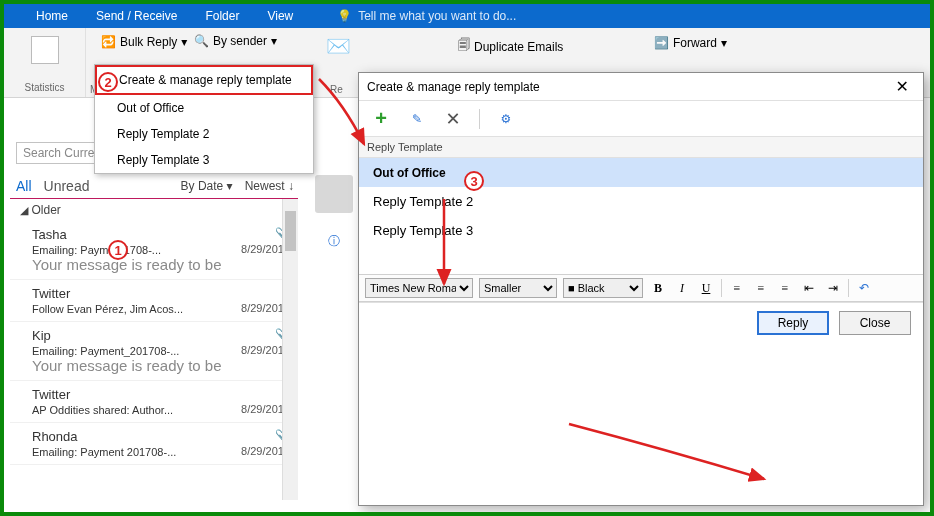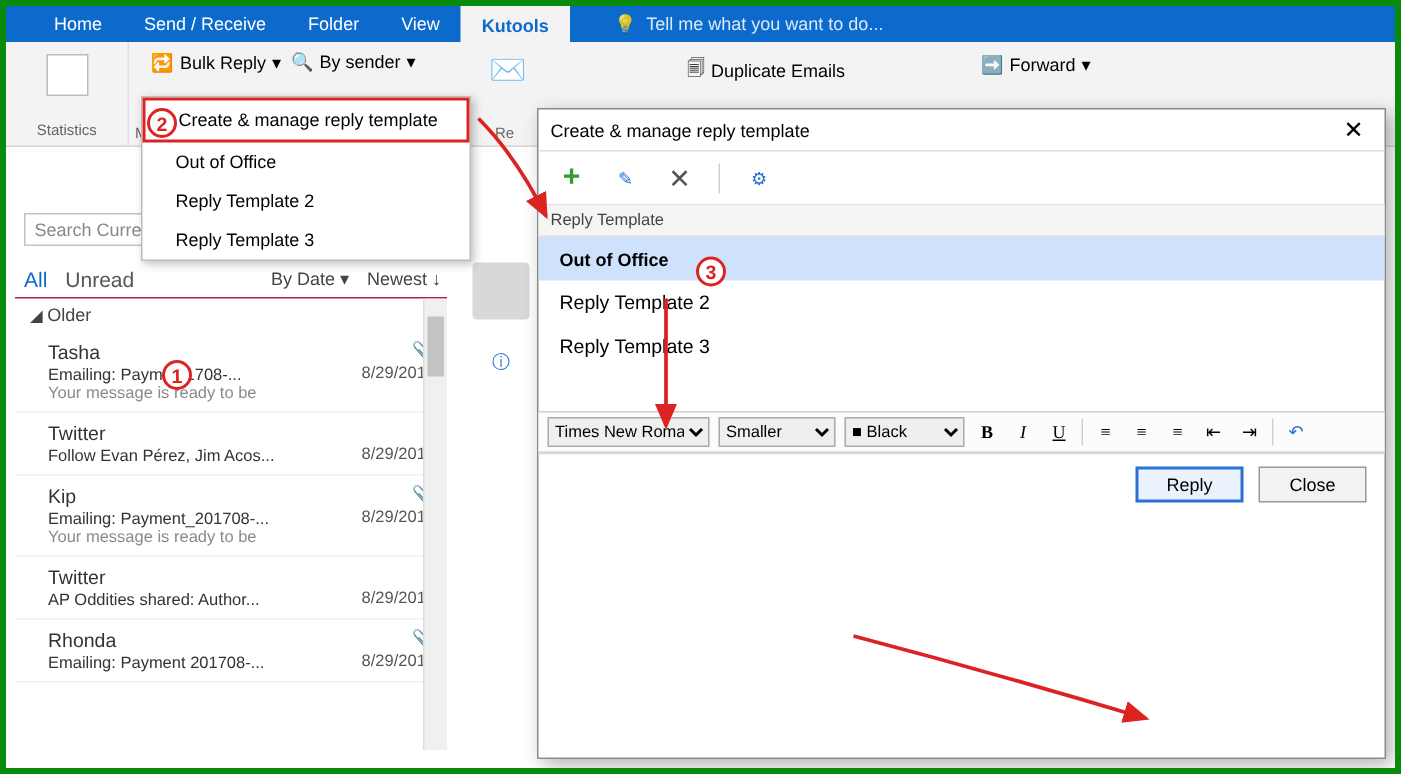--- a/index.html
+++ b/index.html
@@ -24,21 +24,21 @@
 .searchbar{position:absolute;left:12px;top:138px;width:280px;height:22px;border:1px solid #c3c3c3;padding:2px 6px;color:#888;background:#fff}
 .list-hdr{position:absolute;left:6px;top:170px;width:290px;display:flex;align-items:center;gap:12px;padding:4px 6px}
 .list-hdr .all{color:#0c6acd;font-weight:400;font-size:14px}
 .list-hdr .unread{color:#555;font-size:14px}
 .list-hdr .sort{margin-left:auto;color:#444;font-size:11px;display:flex;gap:12px}
 .msg-list{position:absolute;left:6px;top:194px;width:288px;bottom:12px;overflow:hidden;border-top:1px solid #be185d}
 .older{font-size:11px;color:#444;padding:4px 10px}
 .msg{padding:6px 10px 6px 22px;border-bottom:1px solid #f0f0f0;position:relative}
 .msg .from{color:#333;font-size:13px}
 .msg .subj{color:#333;font-size:11px;margin-top:2px}
-.msg .prev{color:#8a8a8a;font-size:11px}
+.msg .prev{color:#8a8a8a;font-size:15px}
 .msg .date{position:absolute;right:8px;top:22px;color:#555;font-size:11px}
 .msg .clip{position:absolute;right:8px;top:6px;color:#777}
 .scroll{position:absolute;right:0;top:0;bottom:0;width:16px;background:#f0f0f0;border-left:1px solid #ddd}
 .scroll .thumb{position:absolute;top:12px;left:2px;width:11px;height:40px;background:#c3c3c3}
 .reading{position:absolute;left:300px;top:165px;width:60px;height:340px;display:flex;flex-direction:column;align-items:center;gap:20px;color:#555}
 .avatar{width:38px;height:38px;background:#d8d8d8;border-radius:3px;margin-top:6px}
 .dialog{position:absolute;left:354px;top:68px;right:6px;bottom:6px;background:#fff;border:1px solid #8a8a8a;box-shadow:4px 4px 12px rgba(0,0,0,.3);display:flex;flex-direction:column;z-index:100}
 .dlg-title{height:28px;display:flex;align-items:center;padding:0 8px;border-bottom:1px solid #e0e0e0}
 .dlg-title .cx{margin-left:auto;font-size:16px;cursor:pointer;padding:0 6px}
 .dlg-tool{height:36px;display:flex;align-items:center;gap:16px;padding:0 12px;border-bottom:1px solid #e0e0e0}
@@ -61,21 +61,20 @@
 svg{display:block}
 </style>
 </head>
 <body>
 
 <div class="ribbon-tabs">
   <div class="tab">Home</div>
   <div class="tab">Send / Receive</div>
   <div class="tab">Folder</div>
   <div class="tab">View</div>
-  <div class="tab active">Kutools</div>
   <div class="tell">
     <span>💡</span>
     <span>Tell me what you want to do...</span>
   </div>
 </div>
 
 <div class="ribbon">
   <div class="rb-group" style="width:82px">
     <div class="stat-ico"></div>
     <span class="lbl">Statistics</span>

